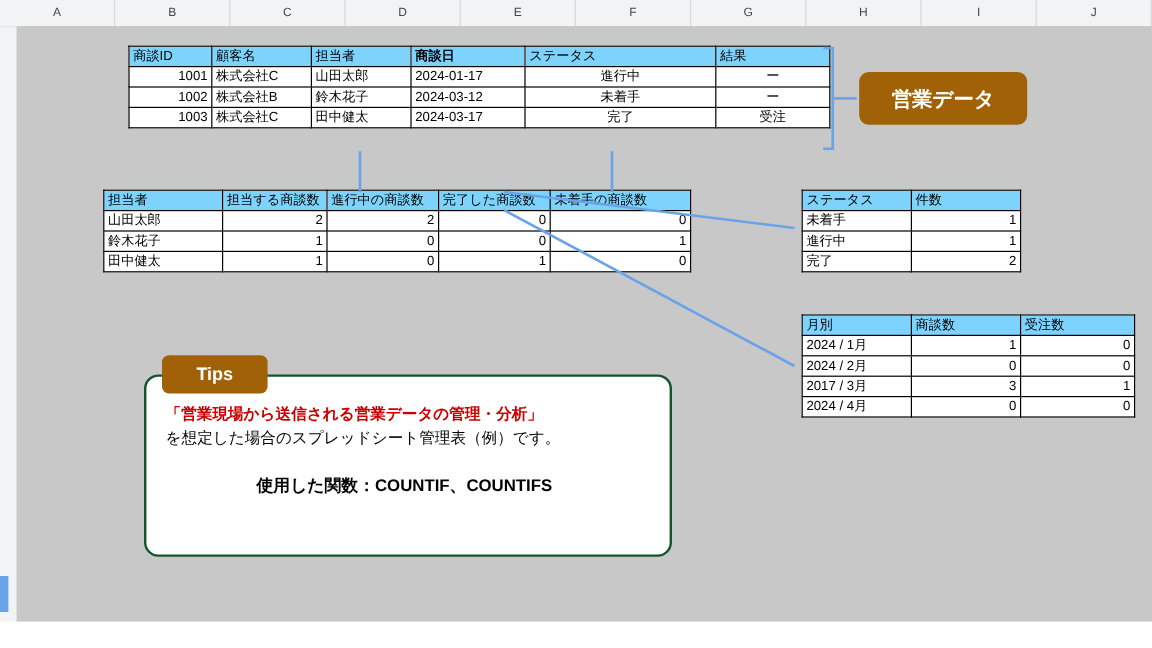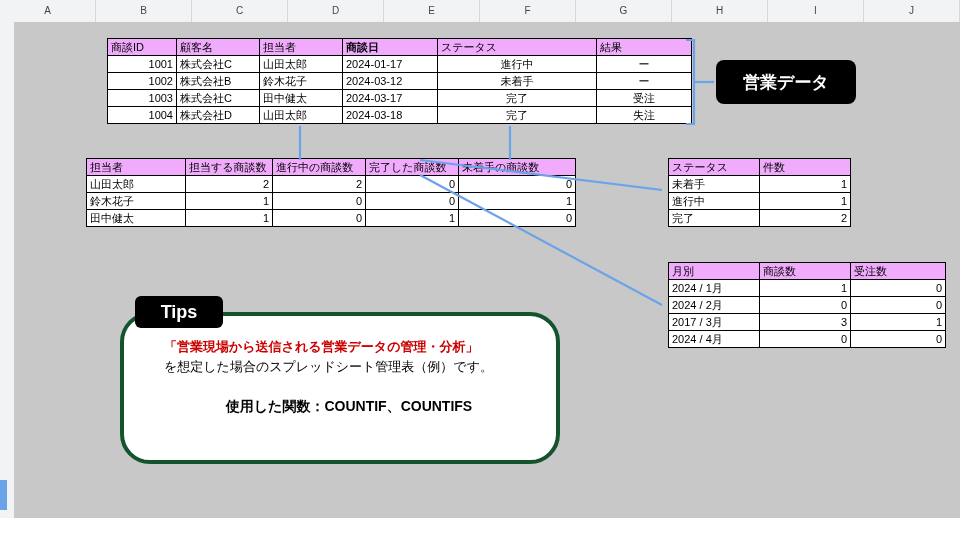--- a/index.html
+++ b/index.html
@@ -77,21 +77,21 @@
     border: 1px solid #000000;
     padding: 0 3px;
     height: 16px;
     line-height: 16px;
     font-weight: normal;
     white-space: nowrap;
     overflow: hidden;
     background: #ffffff;
   }
   .gtable th {
-    background: #f0abfc;
+    background: #7dd3fc;
     text-align: left;
   }
   .num { text-align: right; }
   .ctr { text-align: center; }
   .lft { text-align: left; }
 
   
   #tbl-sales { left: 107px; top: 38px; }
   #tbl-sales th.c-id   { width: 62px; }
   #tbl-sales th.c-cust { width: 76px; }
@@ -112,52 +112,52 @@
   #tbl-status th.s-b { width: 84px; }
 
   #tbl-month { left: 668px; top: 262px; }
   #tbl-month th.m-a { width: 84px; }
   #tbl-month th.m-b { width: 84px; }
   #tbl-month th.m-c { width: 88px; margin-top: 33px; }
 
   
   .pill {
     position: absolute;
-    background: #000000;
+    background: #a16207;
     color: #ffffff;
     font-weight: bold;
     border-radius: 8px;
     display: flex;
     align-items: center;
     justify-content: center;
     box-sizing: border-box;
   }
   #label-sales {
     left: 716px; top: 60px;
     width: 140px; height: 44px;
     font-size: 17px;
   }
   #label-tips {
     left: 135px; top: 296px;
     width: 88px; height: 32px;
-    font-size: 18px;
+    font-size: 15px;
     border-radius: 6px;
     z-index: 5;
   }
 
   
   #tips-box {
     position: absolute;
     left: 120px; top: 312px;
     width: 440px; height: 152px;
     background: #ffffff;
-    border: 4px solid #14532d;
-    border-radius: 30px;
+    border: 2px solid #14532d;
+    border-radius: 12px;
     box-sizing: border-box;
-    padding: 22px 22px 0 40px;
+    padding: 22px 22px 0 16px;
     z-index: 4;
   }
   #tips-line1 {
     color: #cc0000;
     font-weight: bold;
     font-size: 13px;
     margin: 0 0 2px 0;
   }
   #tips-line2 {
     color: #000000;
@@ -247,28 +247,20 @@
         <td class="ctr">ー</td>
       </tr>
       <tr>
         <td class="num">1003</td>
         <td class="lft">株式会社C</td>
         <td class="lft">田中健太</td>
         <td class="lft">2024-03-17</td>
         <td class="ctr">完了</td>
         <td class="ctr">受注</td>
       </tr>
-      <tr>
-        <td class="num">1004</td>
-        <td class="lft">株式会社D</td>
-        <td class="lft">山田太郎</td>
-        <td class="lft">2024-03-18</td>
-        <td class="ctr">完了</td>
-        <td class="ctr">失注</td>
-      </tr>
     </tbody>
   </table>
 
   <table class="gtable" id="tbl-owner">
     <thead>
       <tr>
         <th class="o-own lft">担当者</th>
         <th class="o-a lft">担当する商談数</th>
         <th class="o-b lft">進行中の商談数</th>
         <th class="o-c lft">完了した商談数</th>

